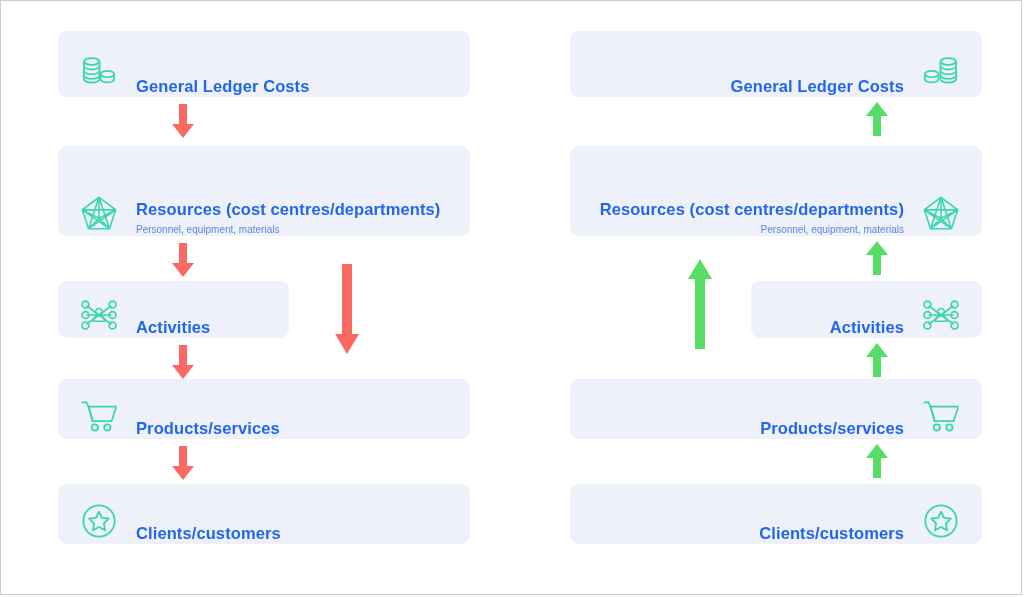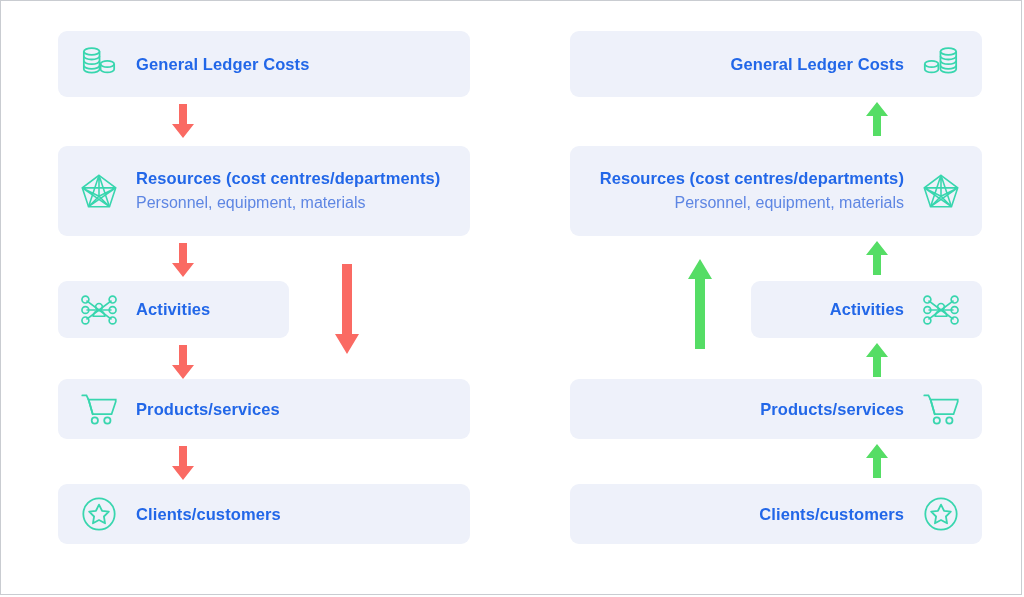--- a/index.html
+++ b/index.html
@@ -32,21 +32,21 @@
   }
   .column.left  { left: 57px; }
   .column.right { left: 569px; }
 
   
   .row-box {
     position: absolute;
     background: #eef1fa;
     border-radius: 9px;
     display: flex;
-    align-items: center;
+    align-items: flex-end;
     box-sizing: border-box;
   }
   .row-box.wide   { left: 0; width: 412px; }
   .row-box.narrow { left: 0; width: 231px; }
   .row-box.narrow-right { left: 181px; width: 231px; }
 
   .row-box.left-align  { flex-direction: row;        padding-left: 18px;  padding-right: 18px; }
   .row-box.right-align { flex-direction: row-reverse; padding-left: 18px; padding-right: 18px; }
 
   .row-icon {
@@ -70,21 +70,21 @@
   .row-title {
     color: #2267e8;
     font-size: 16.5px;
     font-weight: bold;
     letter-spacing: 0.1px;
     line-height: 1.25;
     white-space: nowrap;
   }
   .row-sub {
     color: #5e86e3;
-    font-size: 16px;
+    font-size: 10px;
     font-weight: normal;
     line-height: 1.35;
     margin-top: 3px;
     white-space: nowrap;
   }
 
   
   .arrow {
     position: absolute;
     width: 30px;

